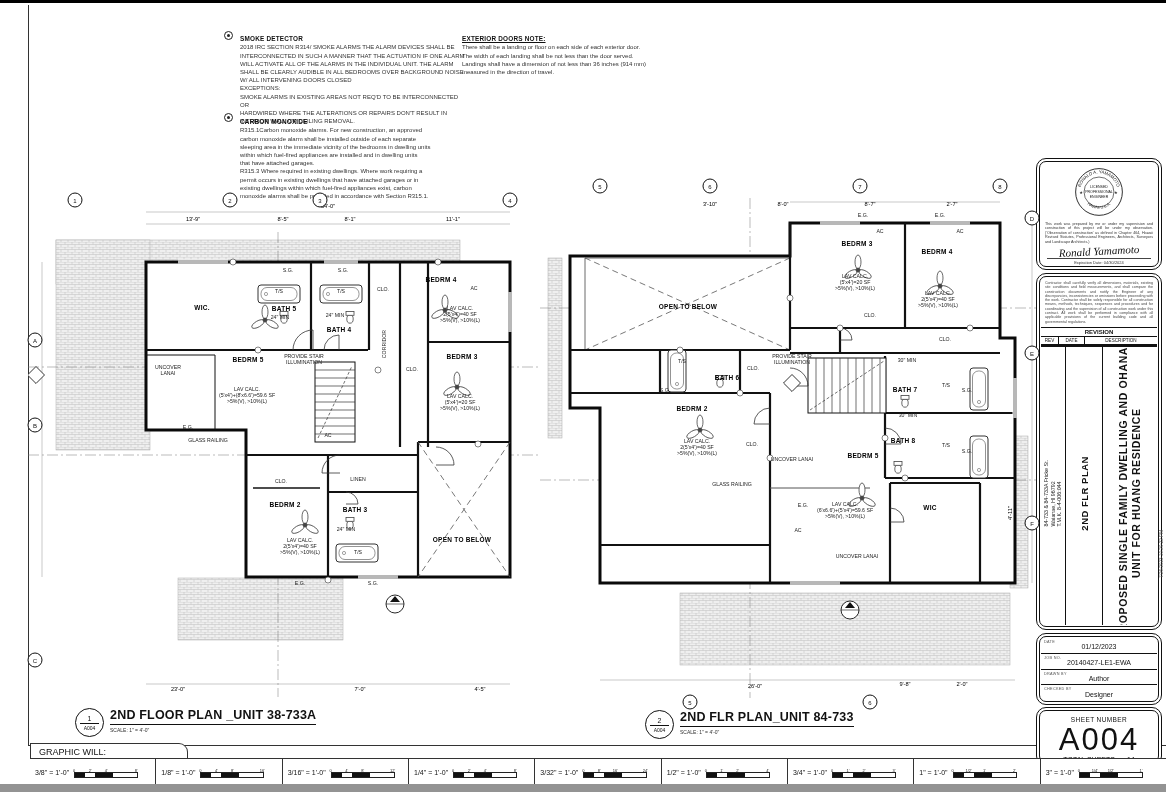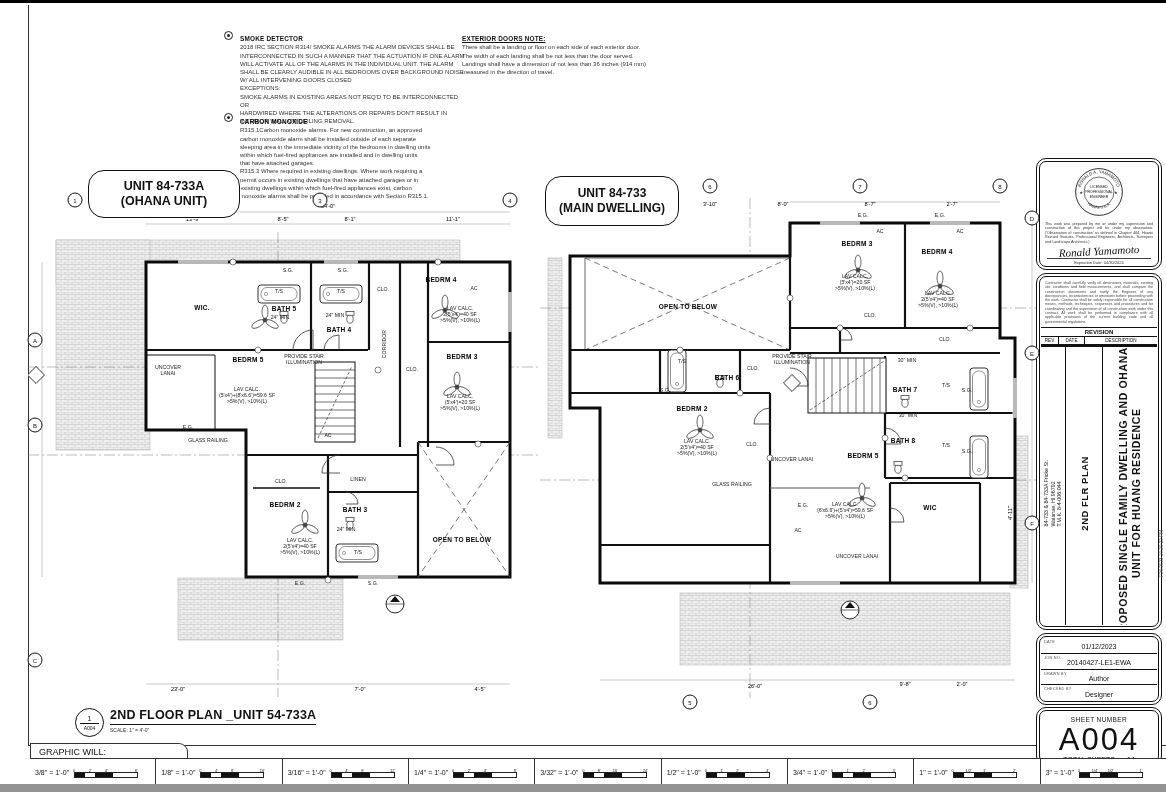--- a/index.html
+++ b/index.html
@@ -129,24 +129,20 @@
 monoxide alarms shall be provided in accordance with Section R315.1.</div>
   </div>
   <div class="note-block" style="left:462px;top:27px;width:205px;">
     <span class="note-title u">EXTERIOR DOORS NOTE:</span>
     <div>There shall be a landing or floor on each side of each exterior door.
 The width of each landing shall be not less than the door served.
 Landings shall have a dimension of not less than 36 inches (914 mm)
 measured in the direction of travel.</div>
   </div>
 
-  <div class="cloud" style="left:88px;top:170px;width:150px;height:46px;">UNIT 84-733A
-(OHANA UNIT)</div>
-  <div class="cloud" style="left:545px;top:176px;width:132px;height:48px;font-size:12px;">UNIT 84-733
-(MAIN DWELLING)</div>
 
   <div class="plan" id="plan1" style="left:28px;top:192px;width:510px;height:520px;">
     <svg viewBox="0 0 510 520" width="510" height="520">
       <defs>
         <pattern id="hat" width="7" height="5" patternUnits="userSpaceOnUse">
           <rect width="7" height="5" fill="#efefef"></rect>
           <path d="M0,0H7M0,2.5H7M2,0V2.5M5,2.5V5" stroke="#bdbdbd" stroke-width="0.5" fill="none"></path>
         </pattern>
         <g id="fan" stroke="#444" stroke-width="0.8" fill="#fff">
           <ellipse cx="0" cy="-8" rx="3" ry="7"></ellipse>
@@ -500,21 +496,31 @@
         <span class="bub" style="left: 492px; top: 345px;">F</span>
       </div>
   </div>
 
   <div class="ptitle" style="left:75px;top:708px;">
     <div class="tcirc">
       <span class="n">1</span>
       <span class="s">A004</span>
     </div>
     <div class="tmain">
-      <span class="ttext">2ND FLOOR PLAN _UNIT 54-733A</span>
+      <span class="ttext">2ND FLOOR PLAN _UNIT 38-733A</span>
+      <span class="tscale">SCALE: 1" = 4'-0"</span>
+    </div>
+  </div>
+  <div class="ptitle" style="left:645px;top:710px;">
+    <div class="tcirc">
+      <span class="n">2</span>
+      <span class="s">A004</span>
+    </div>
+    <div class="tmain">
+      <span class="ttext">2ND FLR PLAN_UNIT 84-733</span>
       <span class="tscale">SCALE: 1" = 4'-0"</span>
     </div>
   </div>
 
   <div class="tb-box" style="top:158px;height:110px;">
     <div class="tb-inner">
       <svg viewBox="0 0 116 62" width="116" height="62">
         <circle cx="58" cy="31" r="25" fill="#fff" stroke="#222" stroke-width="1"></circle>
         <circle cx="58" cy="31" r="16" fill="#fff" stroke="#222" stroke-width="0.7"></circle>
         <defs>

